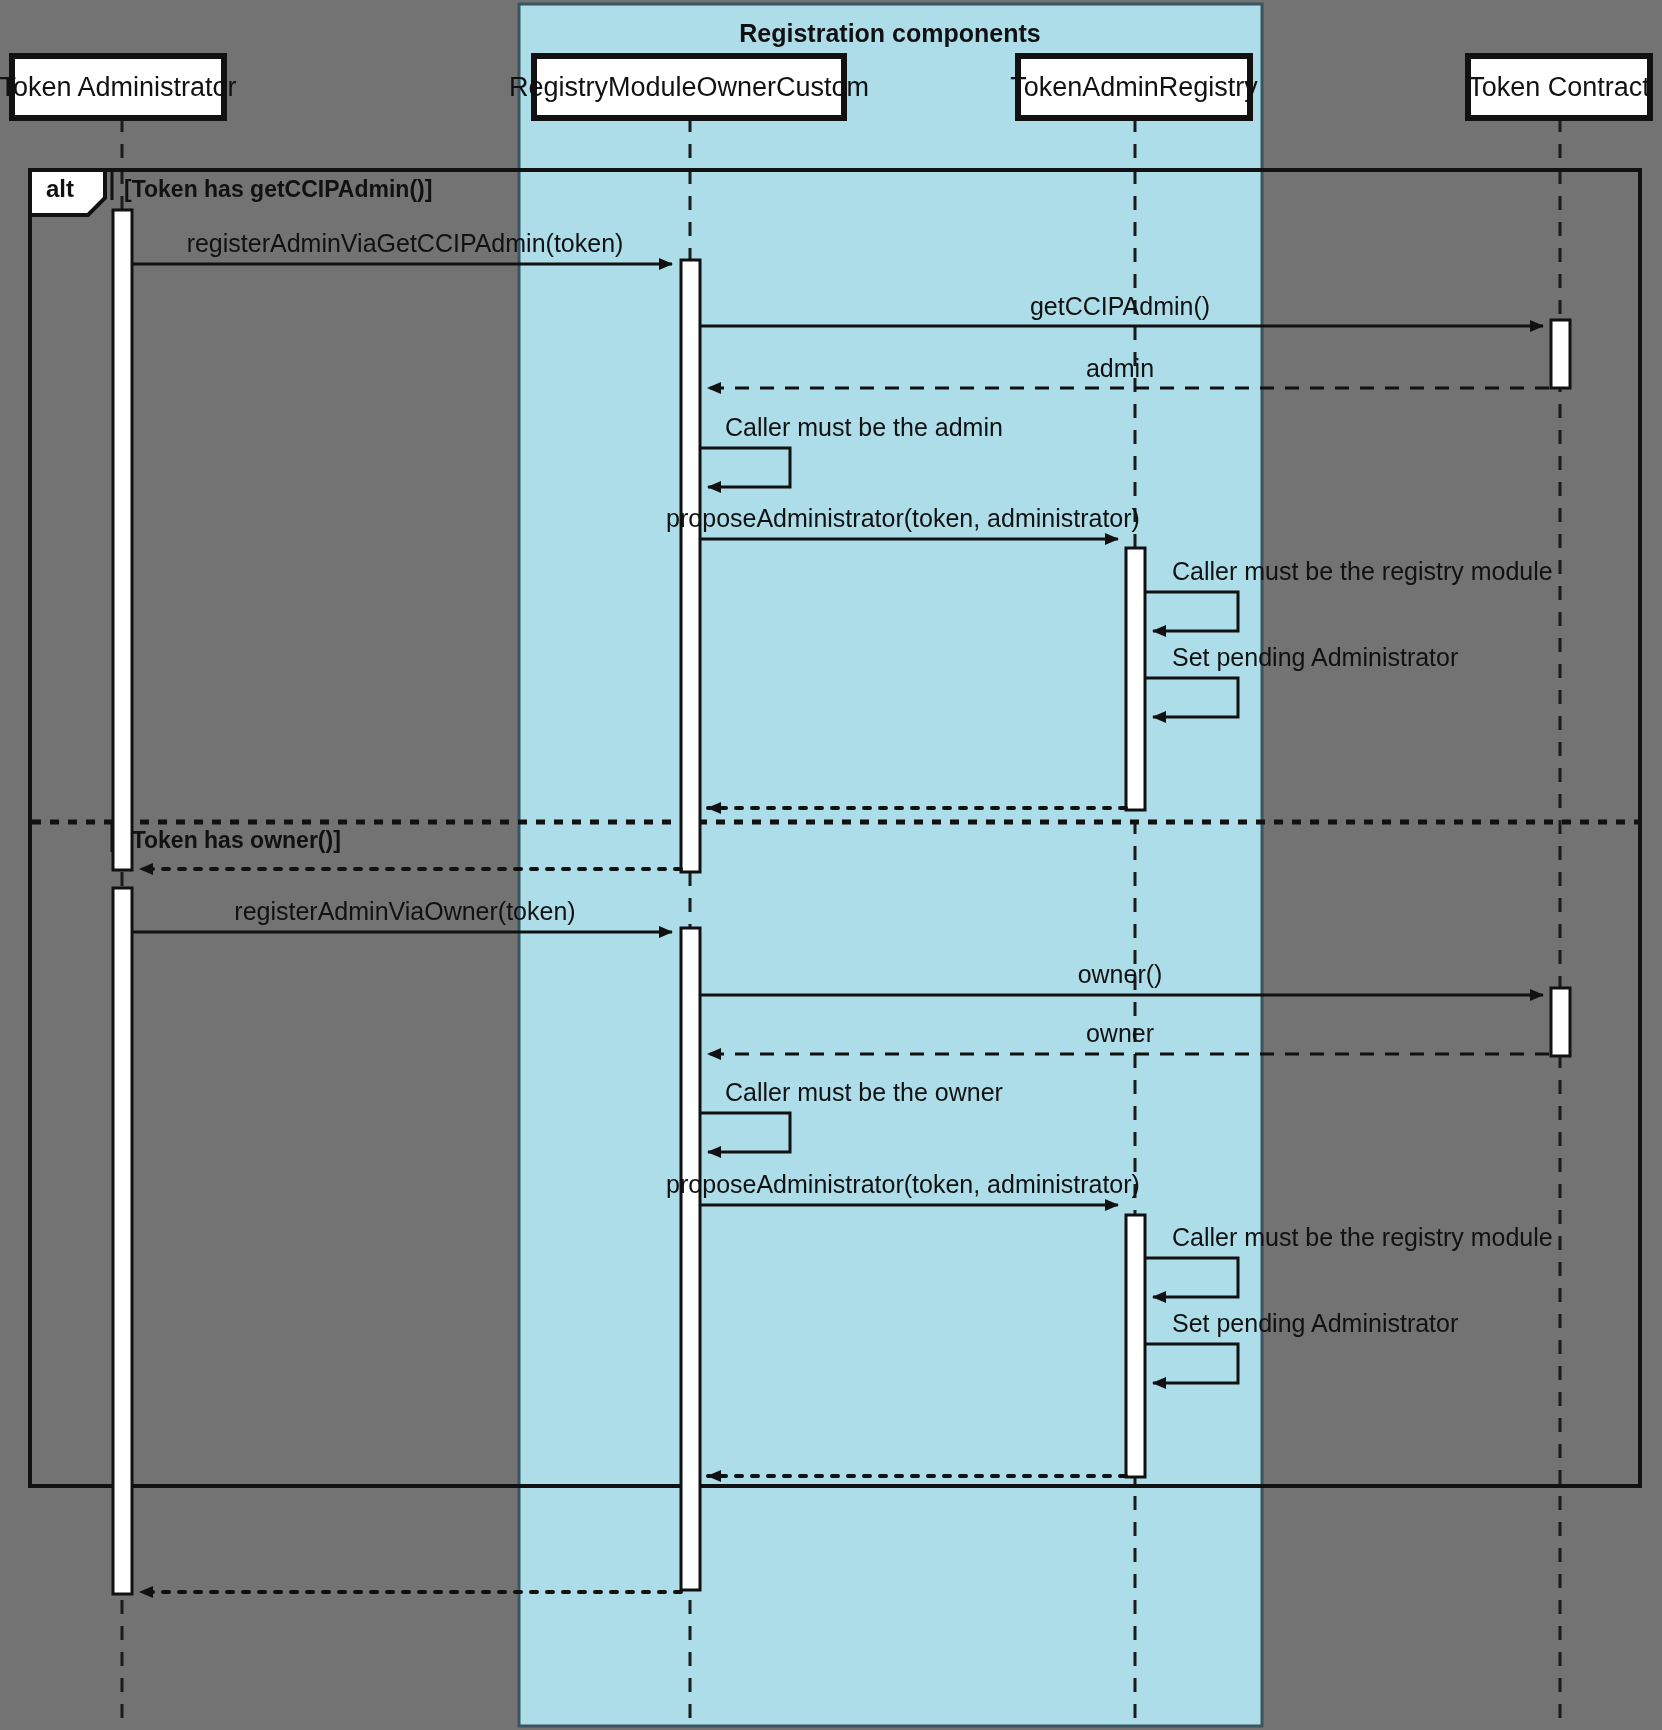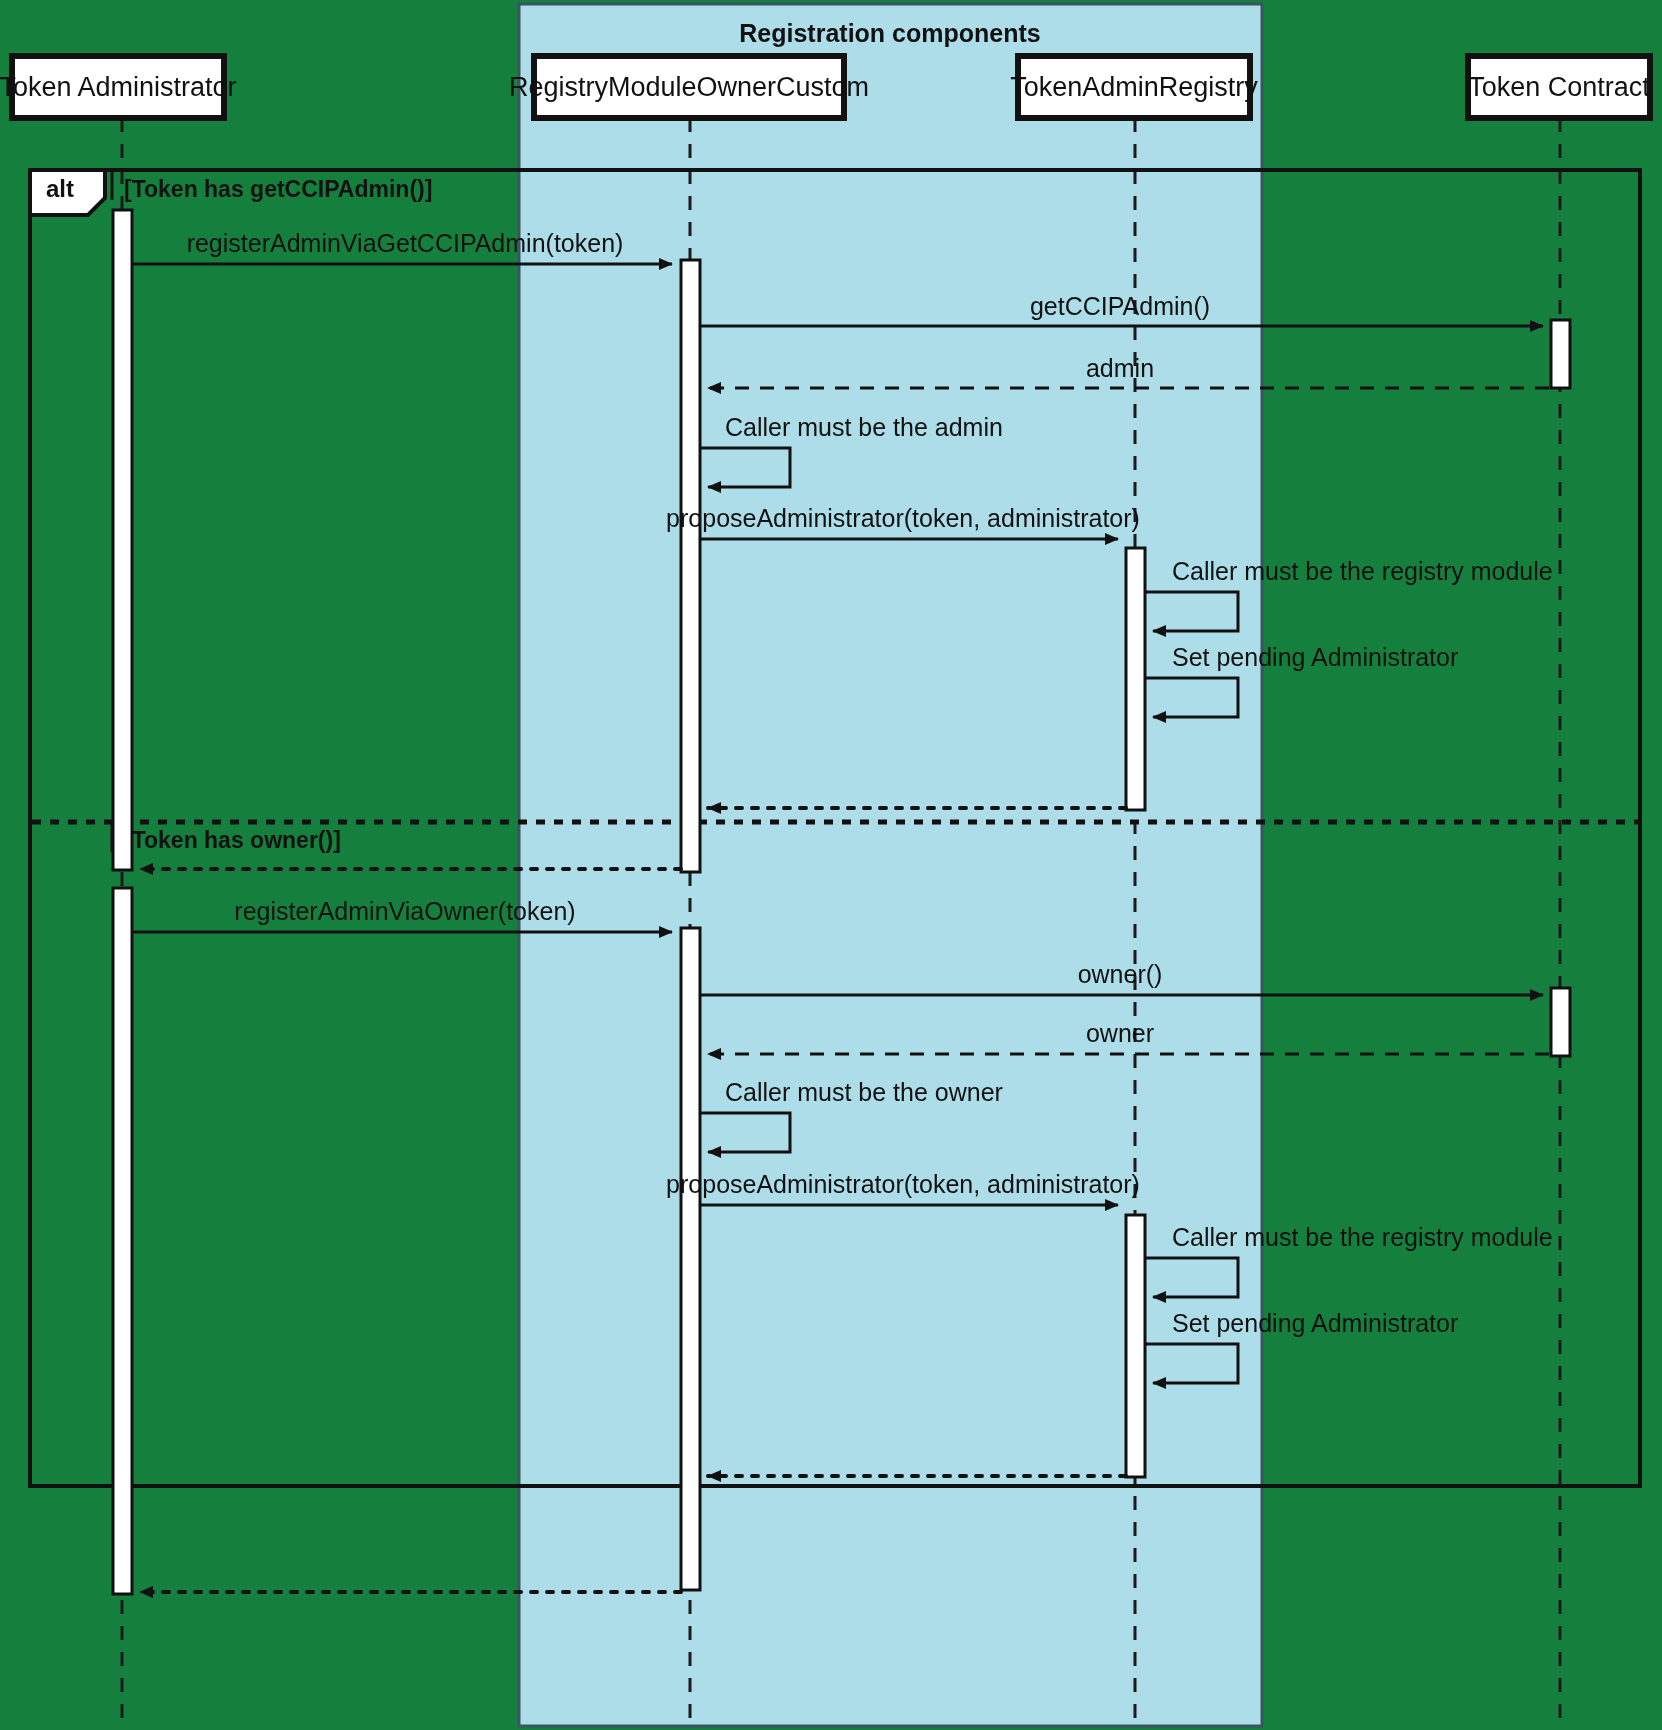--- a/index.html
+++ b/index.html
@@ -7,21 +7,21 @@
     padding: 0;
     background: #ffffff;
   }
   body {
     font-family: "Liberation Sans", sans-serif;
   }
   #diagram-root {
     position: relative;
     width: 1662px;
     height: 1730px;
-    background: #15803d;
+    background: #737373;
     overflow: hidden;
   }
   svg#seq {
     display: block;
     width: 1662px;
     height: 1730px;
   }
   .lifeline-dash {
     stroke: #1b1b1b;
     stroke-width: 3;

